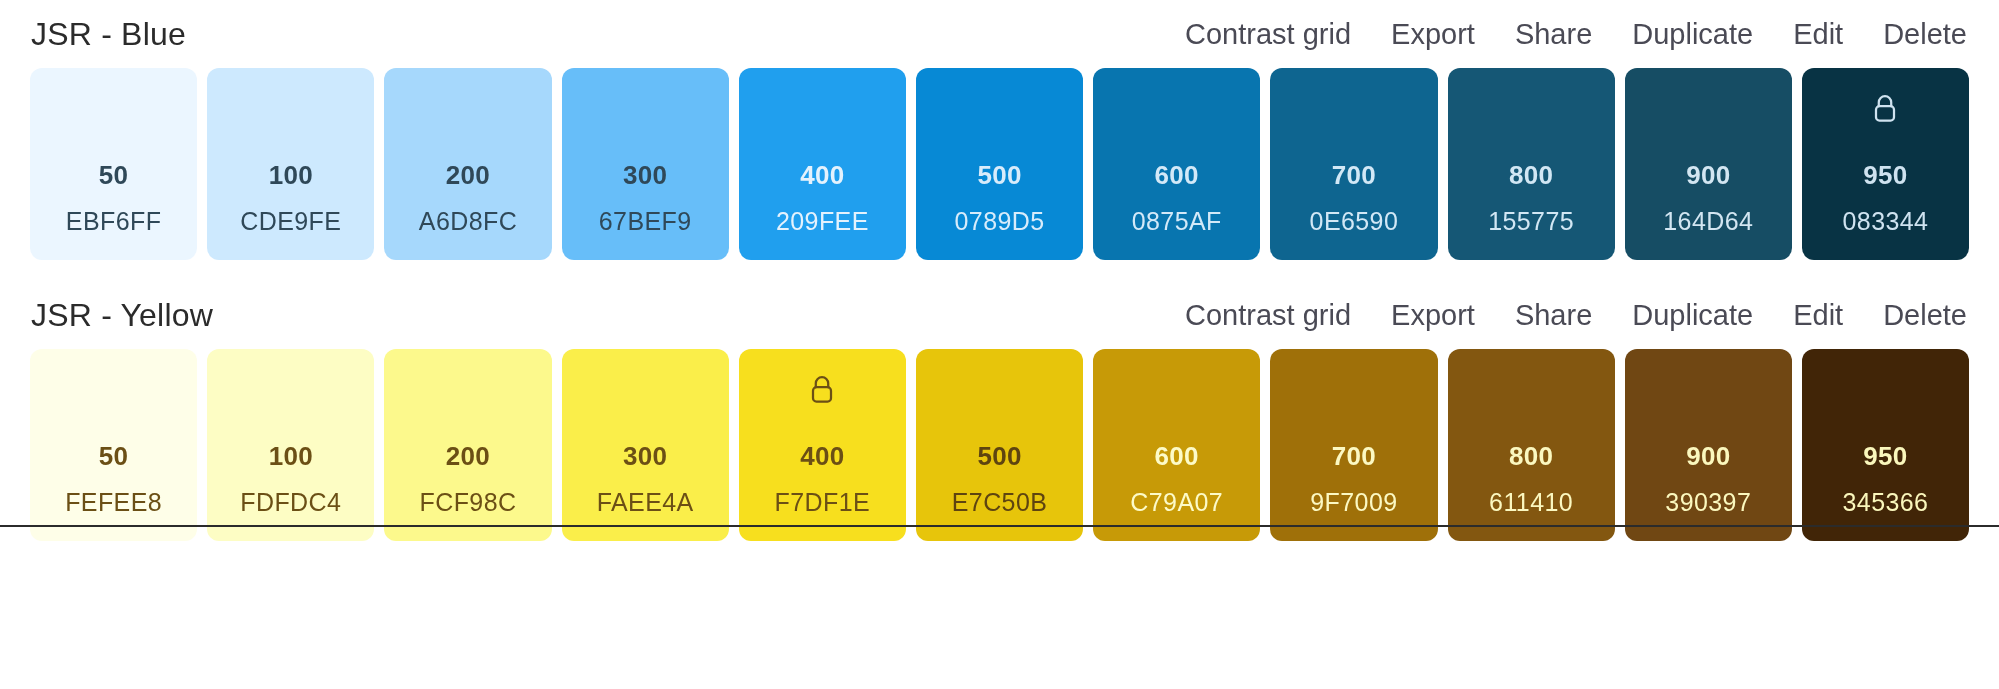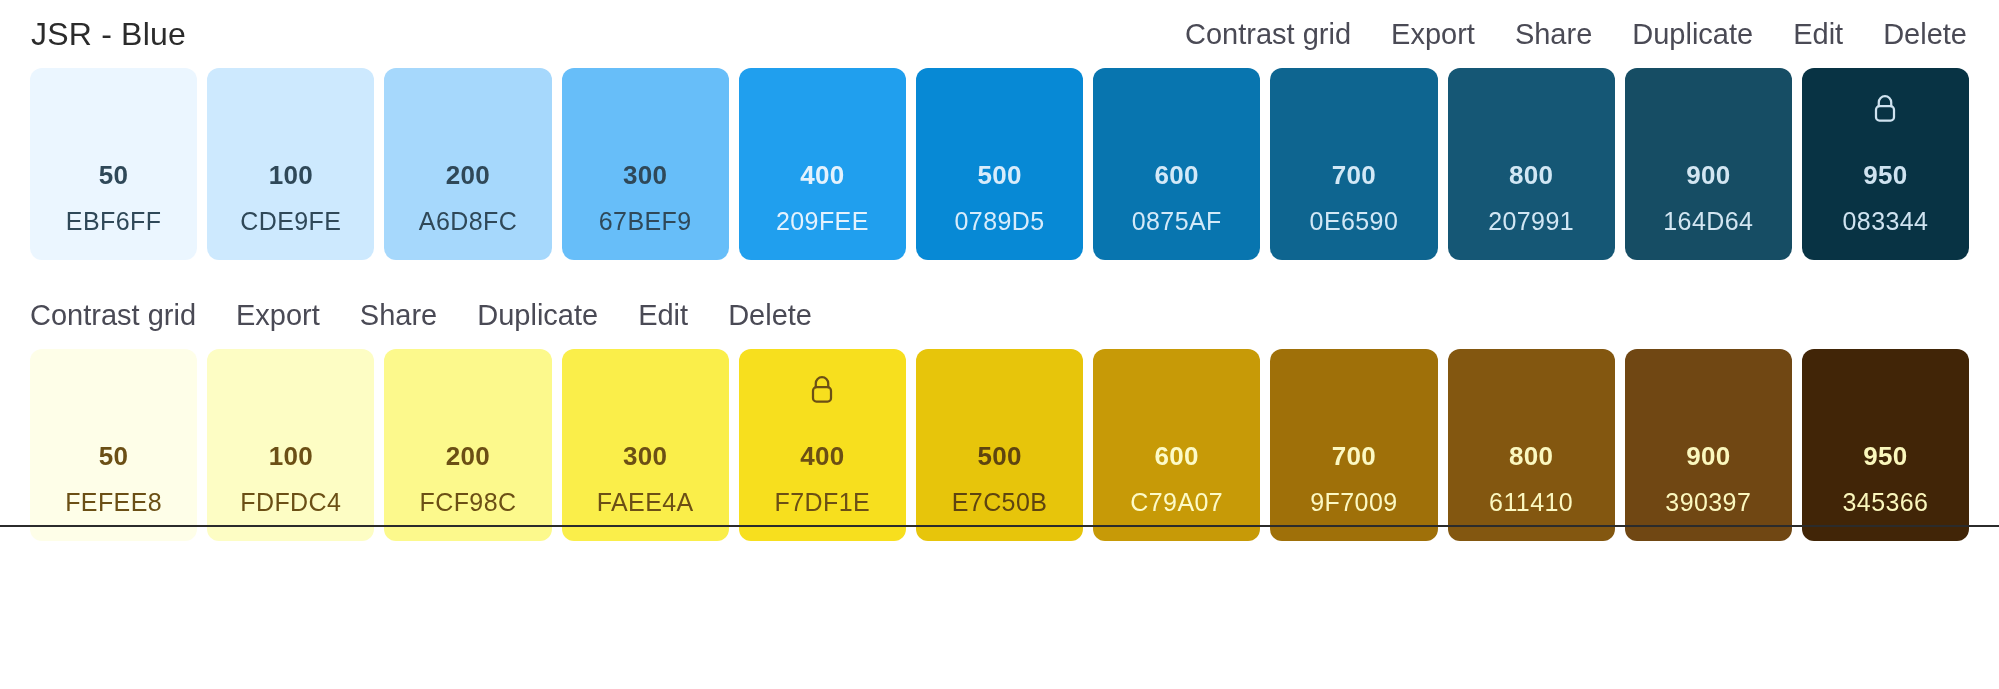--- a/index.html
+++ b/index.html
@@ -163,39 +163,40 @@
           <div class="swatch" style="background: rgb(8, 117, 175); color: rgb(211, 233, 248);">
             <div class="swatch-step">600</div>
             <div class="swatch-hex">0875AF</div>
           </div>
           <div class="swatch" style="background: rgb(14, 101, 144); color: rgb(210, 232, 246);">
             <div class="swatch-step">700</div>
             <div class="swatch-hex">0E6590</div>
           </div>
           <div class="swatch" style="background: rgb(21, 87, 117); color: rgb(210, 231, 244);">
             <div class="swatch-step">800</div>
-            <div class="swatch-hex">207991</div>
+            <div class="swatch-hex">155775</div>
           </div>
           <div class="swatch" style="background: rgb(22, 77, 100); color: rgb(211, 230, 242);">
             <div class="swatch-step">900</div>
             <div class="swatch-hex">164D64</div>
           </div>
           <div class="swatch" style="background: rgb(8, 51, 68); color: rgb(207, 227, 240);">
             <span class="swatch-lock"><svg viewBox="0 0 24 28" width="26" height="30" fill="none" xmlns="http://www.w3.org/2000/svg" aria-hidden="true">
                 <path d="M6.2 11.5V7.8a5.8 5.8 0 0 1 11.6 0v3.7" stroke="#CFE3F0" stroke-width="2.1" stroke-linecap="round"></path>
                 <rect x="3.6" y="11.4" width="16.8" height="13.4" rx="3.2" stroke="#CFE3F0" stroke-width="2.1"></rect>
               </svg></span>
             <div class="swatch-step">950</div>
             <div class="swatch-hex">083344</div>
           </div>
         </div>
       </div>
       <div class="group-gap"></div>
       <div class="palette-group">
         <div class="palette-header">
+          <div class="palette-title">JSR - Yellow</div>
           <div class="palette-actions">
             <span class="action-link">Contrast grid</span>
             <span class="action-link">Export</span>
             <span class="action-link">Share</span>
             <span class="action-link">Duplicate</span>
             <span class="action-link">Edit</span>
             <span class="action-link">Delete</span>
           </div>
         </div>
         <div class="swatch-row">

